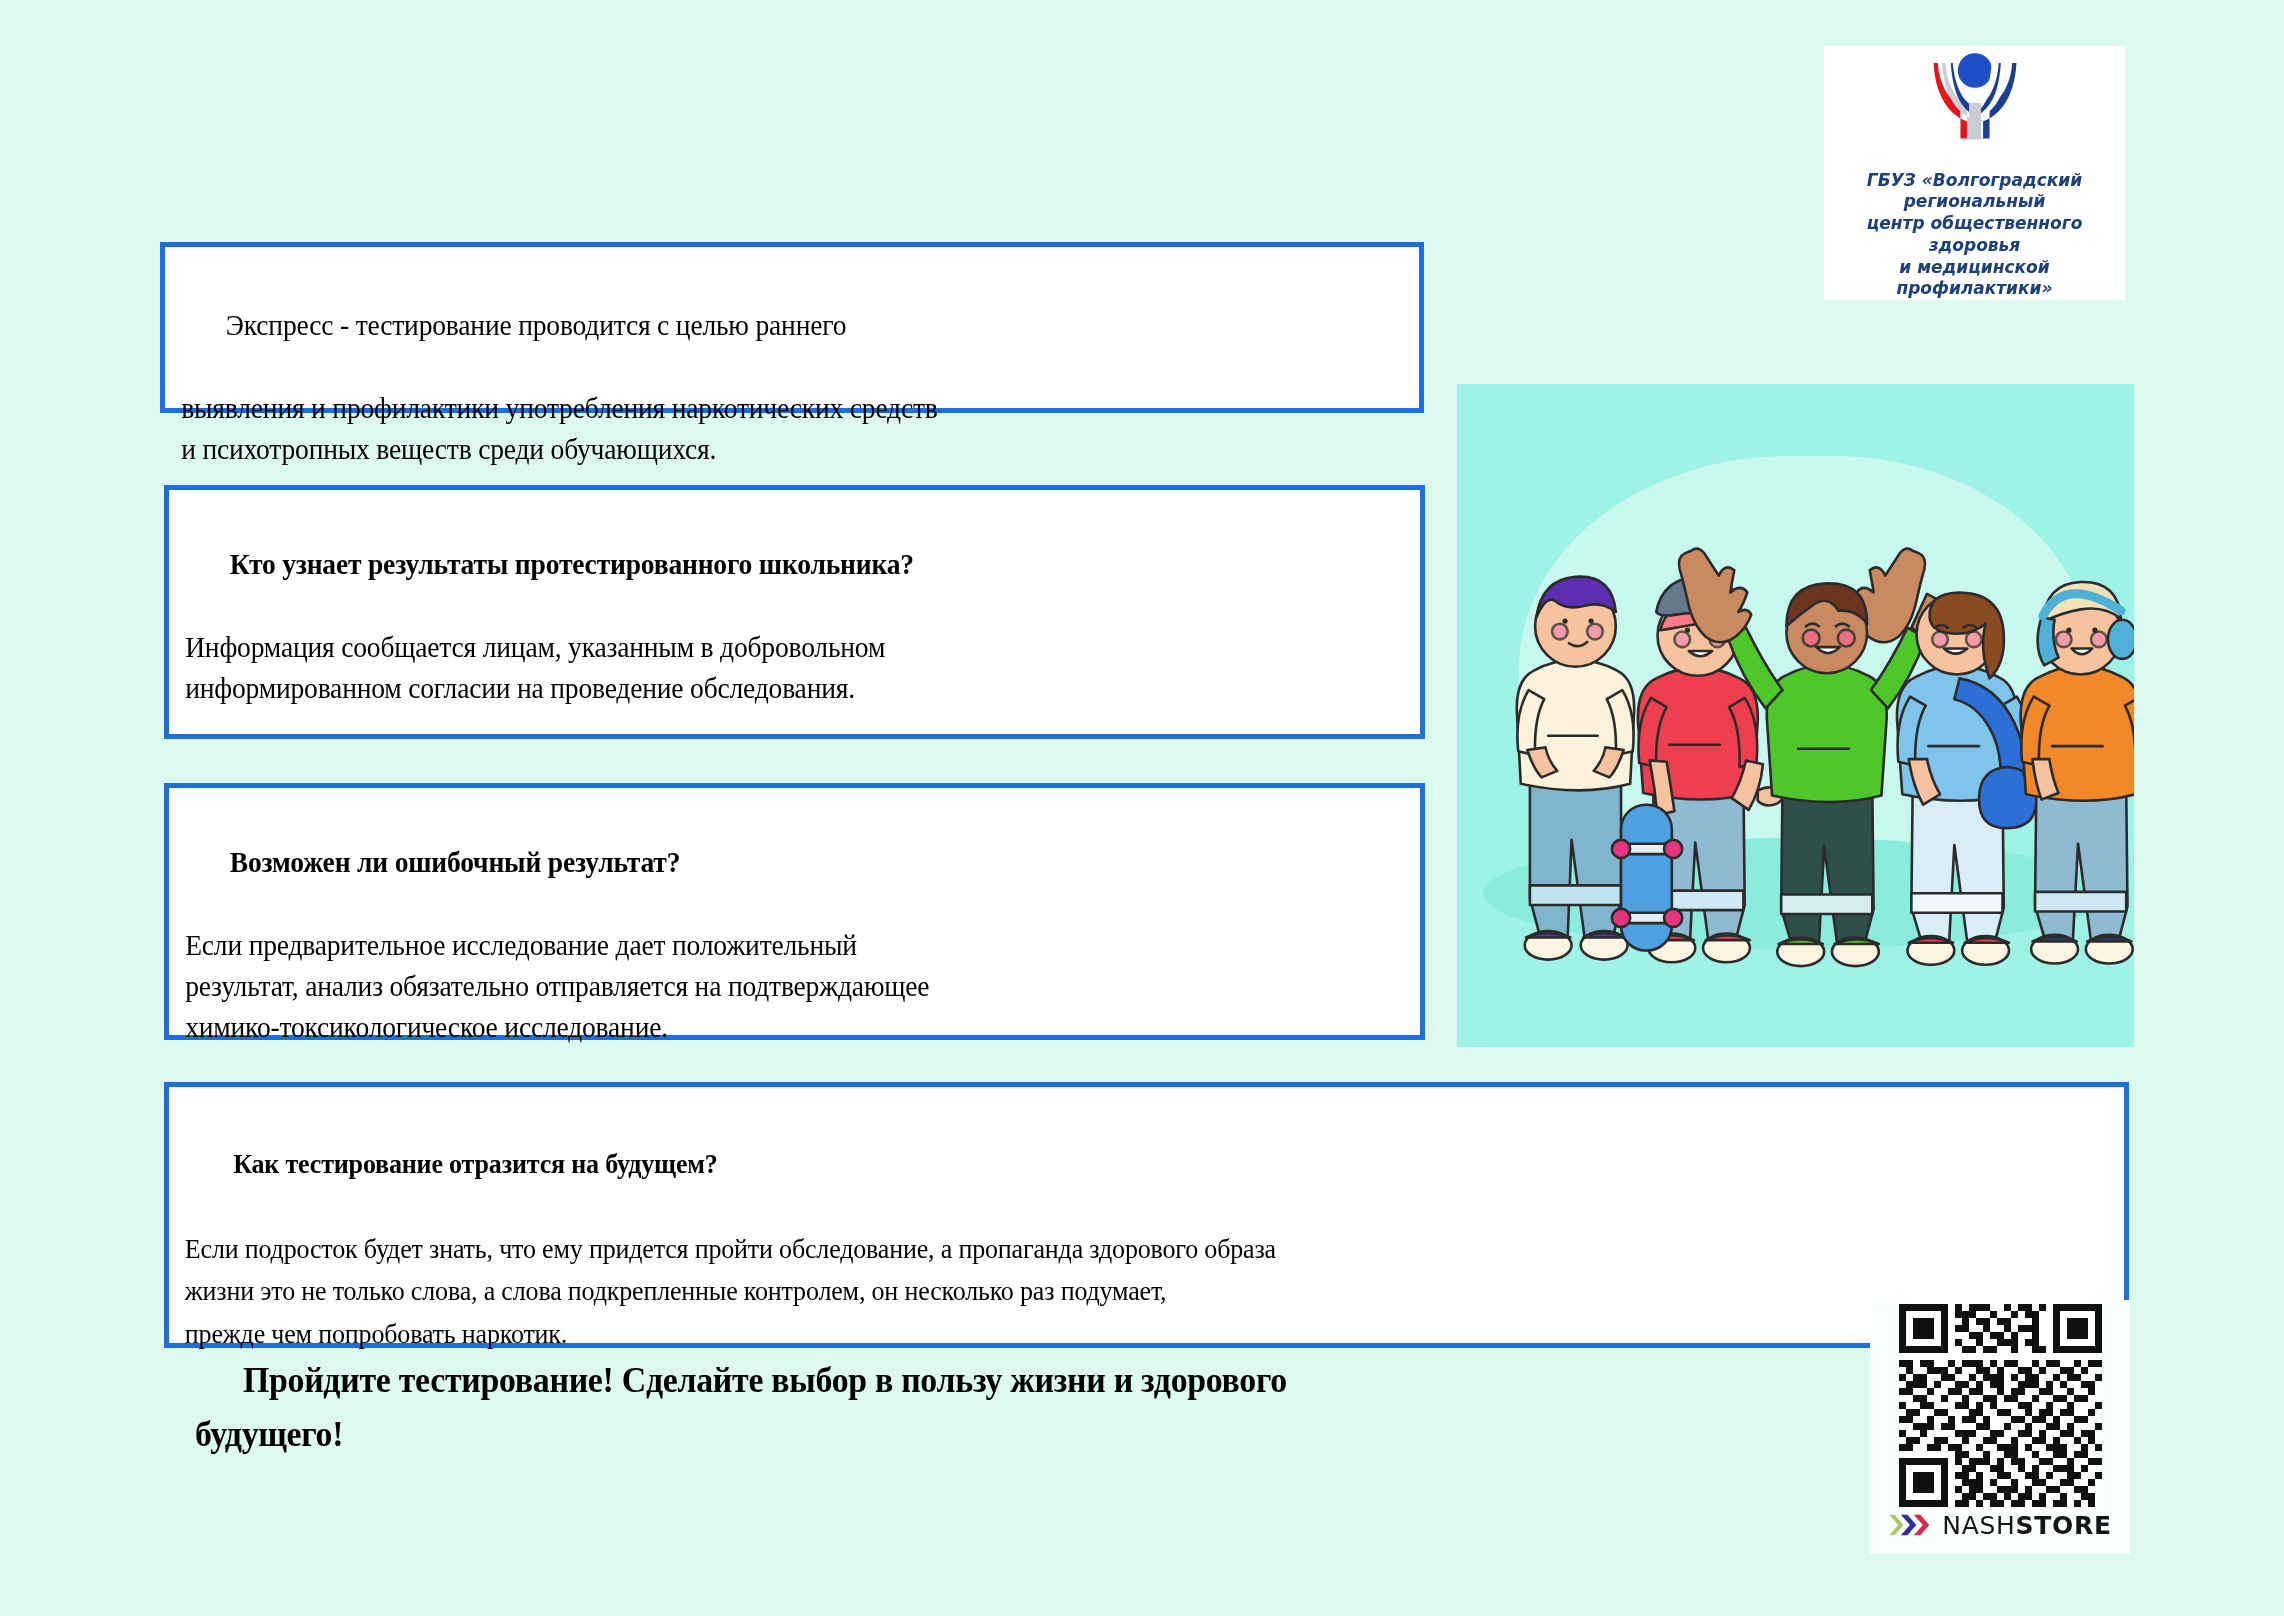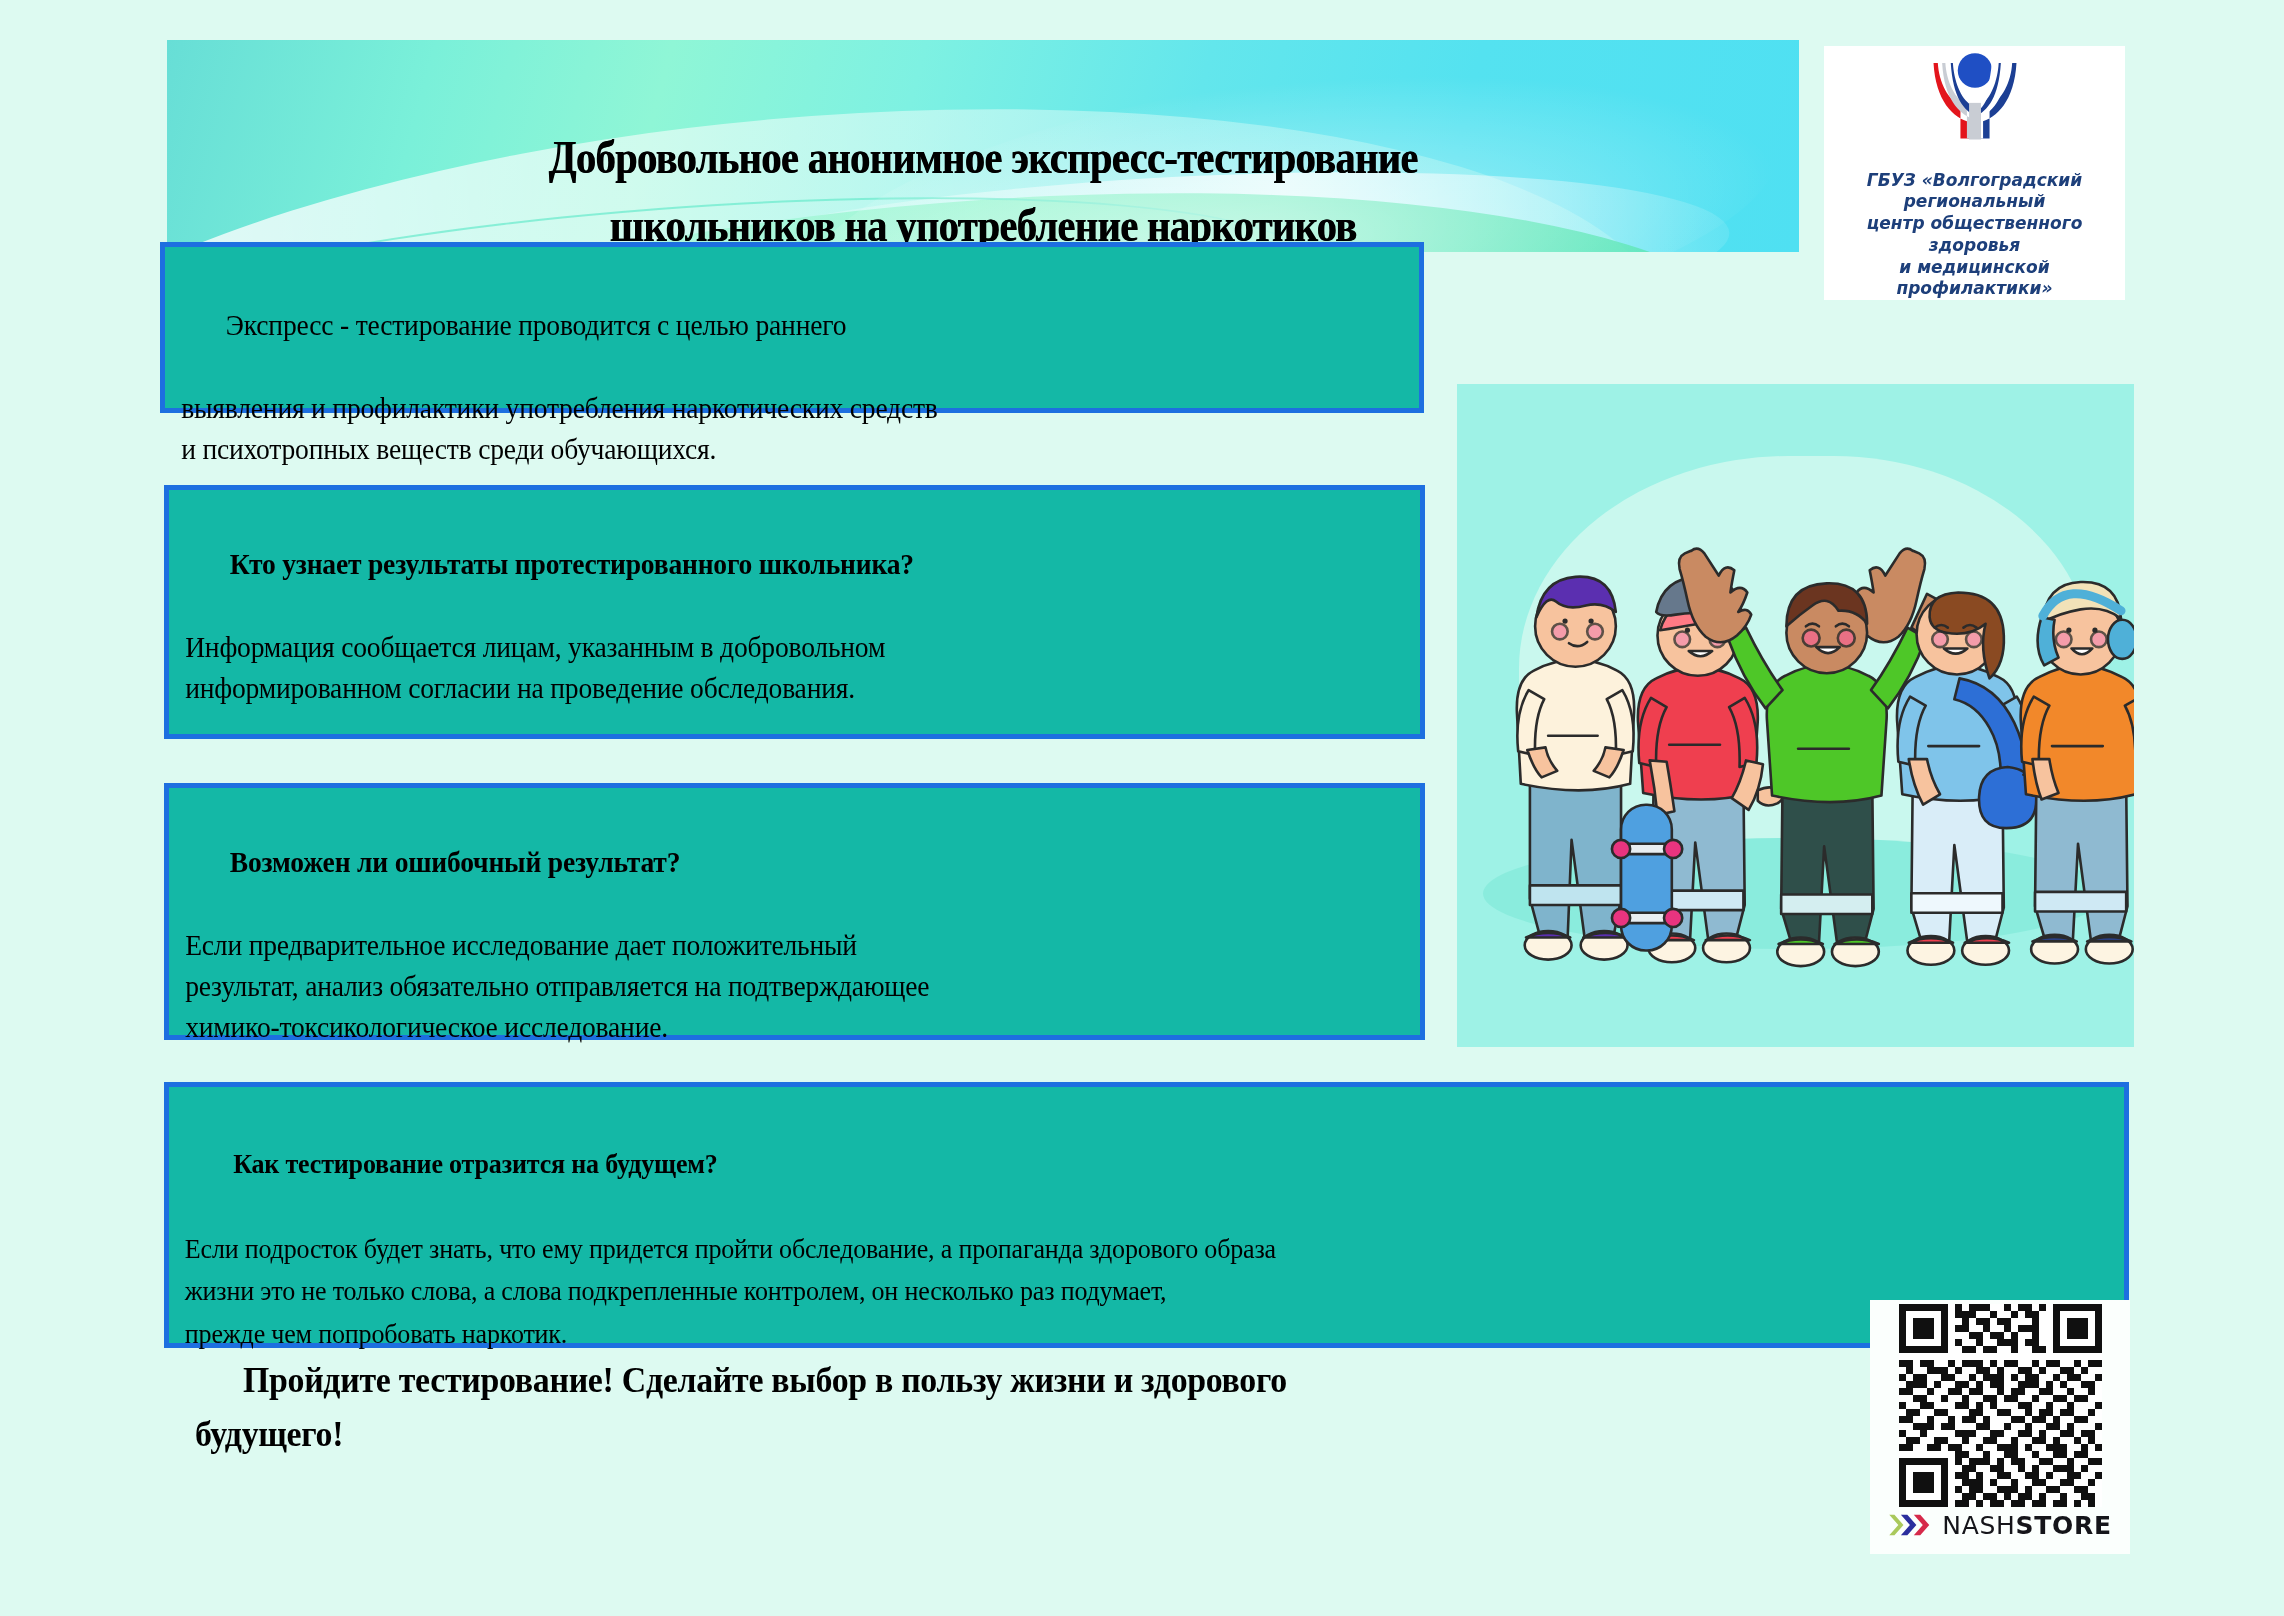--- a/index.html
+++ b/index.html
@@ -111,21 +111,21 @@
     font-weight: bold;
     font-size: 17px;
     line-height: 1.28;
     color: #1d3f7a;
     white-space: pre-line;
   }
 
   
   .info-box {
     position: absolute;
-    background: #14b8a6;
+    background: #ffffff;
     border: 5.2px solid #1d6fe0;
     box-sizing: border-box;
   }
   .box-1 { left: 160px; top: 242px; width: 1264px; height: 171px; }
   .box-2 { left: 164px; top: 485px; width: 1261px; height: 254px; }
   .box-3 { left: 164px; top: 783px; width: 1261px; height: 257px; }
   .box-4 { left: 164px; top: 1082px; width: 1965px; height: 266px; }
 
   .box-text {
     color: #000000;
@@ -219,32 +219,20 @@
     color: #15151a;
   }
   .nashstore-word .ns-light { font-weight: normal; }
   .nashstore-word .ns-bold { font-weight: bold; }
 </style>
 </head>
 <body>
 
 <div id="poster">
 
-  <div class="header-band">
-    <div class="wave wave-a"></div>
-    <div class="wave wave-e"></div>
-    <div class="wave wave-b"></div>
-    <div class="wave wave-d"></div>
-    <div class="wave wave-c"></div>
-
-    <div class="poster-title">
-      <span>Добровольное анонимное экспресс-тестирование</span>
-      <span class="t-line2">школьников  на  употребление наркотиков</span>
-    </div>
-  </div>
 
   <div class="org-logo">
     <svg class="logo-mark" viewBox="0 0 230 222">
       <circle cx="115" cy="40" r="32" fill="#1f4fc4"></circle>
       <path d="M38 26 C42 96 74 128 106 136 L106 166 L88 166 L88 104 C66 96 48 62 46 26 Z" fill="#e3151c"></path>
       <path d="M54 26 C58 92 84 120 112 130 L112 166 L100 166 L100 104 C78 94 62 60 60 26 Z" fill="#c9cdd4"></path>
       <path d="M70 26 C74 90 94 114 118 126 L118 166 L108 166 L108 104 C88 92 76 58 74 26 Z" fill="#1c3f94"></path>
       <path d="M192 26 C188 96 156 128 124 136 L124 166 L142 166 L142 104 C164 96 182 62 184 26 Z" fill="#1c3f94"></path>
       <path d="M176 26 C172 92 146 120 118 130 L118 166 L130 166 L130 104 C152 94 168 60 170 26 Z" fill="#ffffff"></path>
       <path d="M163 26 C159 90 139 114 115 126 L115 166 L125 166 L125 104 C145 92 157 58 159 26 Z" fill="#1c3f94"></path>

